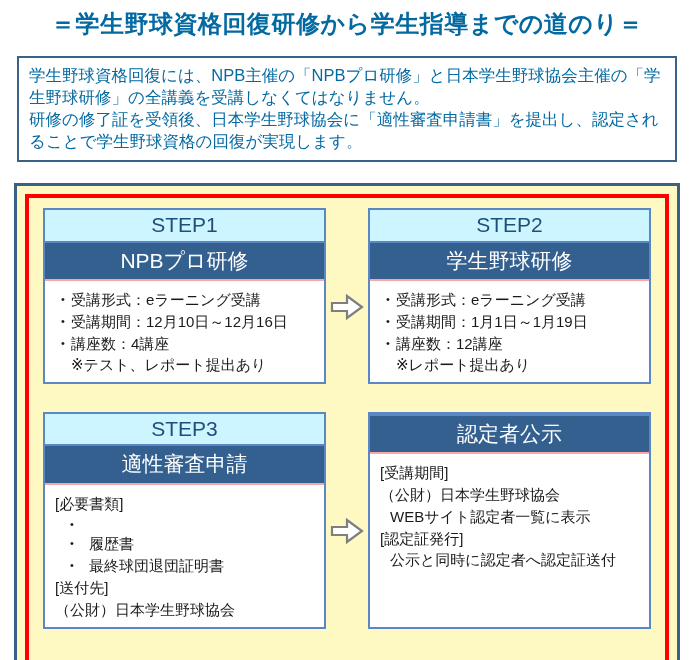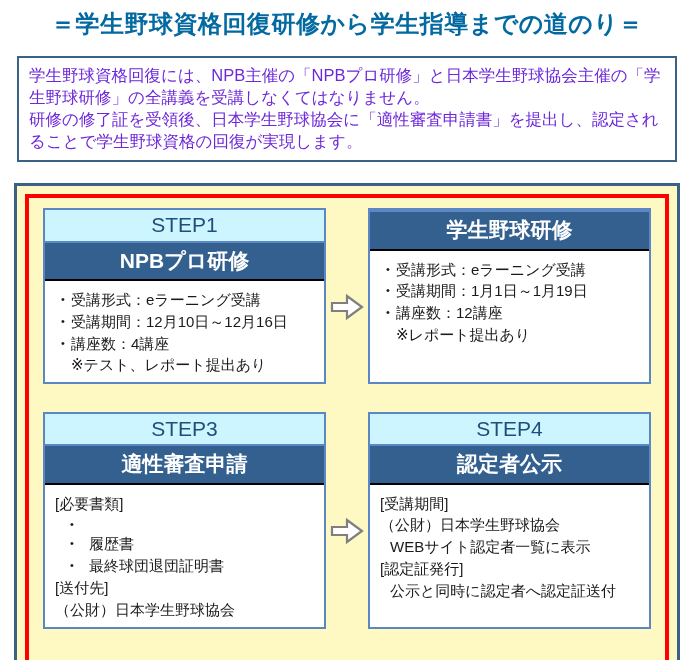--- a/index.html
+++ b/index.html
@@ -12,21 +12,21 @@
     margin-top: 8px; text-align: center;
     font-size: 24px; font-weight: bold; color: #0369a1; letter-spacing: 0.5px;
   }
 
   
   .intro-box {
     margin: 16px 17px 0 17px;
     border: 2px solid #3A6186;
     background: #ffffff;
     padding: 6px 10px 8px 10px;
-    font-size: 16.5px; line-height: 1.34; color: #6d28d9;
+    font-size: 16.5px; line-height: 1.34; color: #0369a1;
   }
 
   
   .outer-box {
     margin: 21px 14px 0 14px;
     height: 518px;
     border: 3px solid #3A6186;
     background: #fef9c3;
     padding: 8px;
   }
@@ -49,22 +49,22 @@
     background: #ffffff;
     display: flex; flex-direction: column;
   }
   .step-head {
     background: #CCF5FF; color: #1F4E79;
     text-align: center; font-size: 21px; line-height: 1.3;
     padding: 1px 0 2px 0;
   }
   .step-title {
     background: #33608F; color: #ffffff;
-    border-top: 2px solid #5B87C5; border-bottom: 2px solid #000000;
-    text-align: center; font-size: 21px; font-weight: bold; line-height: 1.3;
+    border-top: 2px solid #5B87C5; border-bottom: 2px solid #fca5a5;
+    text-align: center; font-size: 21px; font-weight: normal; line-height: 1.3;
     padding: 4px 0 5px 0;
   }
   .step-body {
     flex: 1; padding: 8px 8px 6px 8px;
     font-size: 15px; line-height: 1.45; color: #1a1a1a;
   }
   .row1 .step-body { min-height: 100px; }
   .row2 .step-body { min-height: 142px; }
 
   .line { display: flex; align-items: flex-start; padding-left: 2px; }
@@ -121,20 +121,21 @@
           </div>
         </div>
 
         <div class="arrow-cell">
           <svg width="34" height="30" viewBox="0 0 34 30">
             <path d="M2 11 H17 V4 L32 15 L17 26 V19 H2 Z" fill="#FFFFFF" stroke="#7F7F7F" stroke-width="2.2"></path>
           </svg>
         </div>
 
         <div class="step-box row1">
+          <div class="step-head">STEP2</div>
           <div class="step-title">学生野球研修</div>
           <div class="step-body">
             <div class="line">
                 <span class="dot">•</span>
                 <span>受講形式：eラーニング受講</span>
               </div>
             <div class="line">
                 <span class="dot">•</span>
                 <span>受講期間：1月1日～1月19日</span>
               </div>
@@ -175,21 +176,20 @@
           </div>
         </div>
 
         <div class="arrow-cell">
           <svg width="34" height="30" viewBox="0 0 34 30">
             <path d="M2 11 H17 V4 L32 15 L17 26 V19 H2 Z" fill="#FFFFFF" stroke="#7F7F7F" stroke-width="2.2"></path>
           </svg>
         </div>
 
         <div class="step-box row2">
-          <div class="step-head">STEP4</div>
           <div class="step-title">認定者公示</div>
           <div class="step-body">
             <div class="line">
                 <span>[受講期間]</span>
               </div>
             <div class="line">
                 <span>（公財）日本学生野球協会</span>
               </div>
             <div class="line ind">
                 <span>WEBサイト認定者一覧に表示</span>

